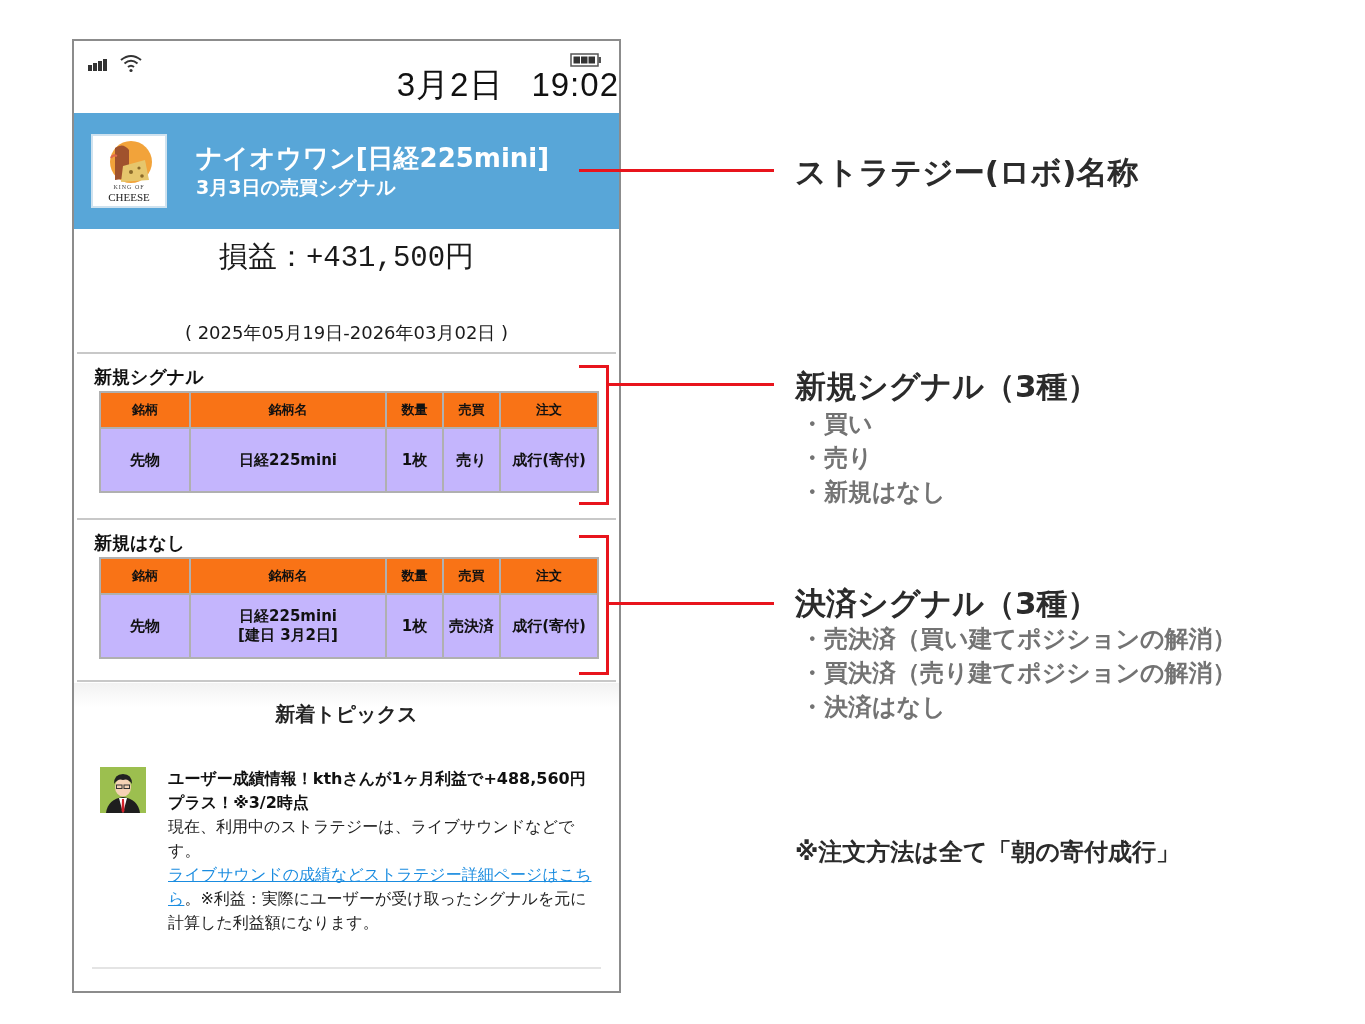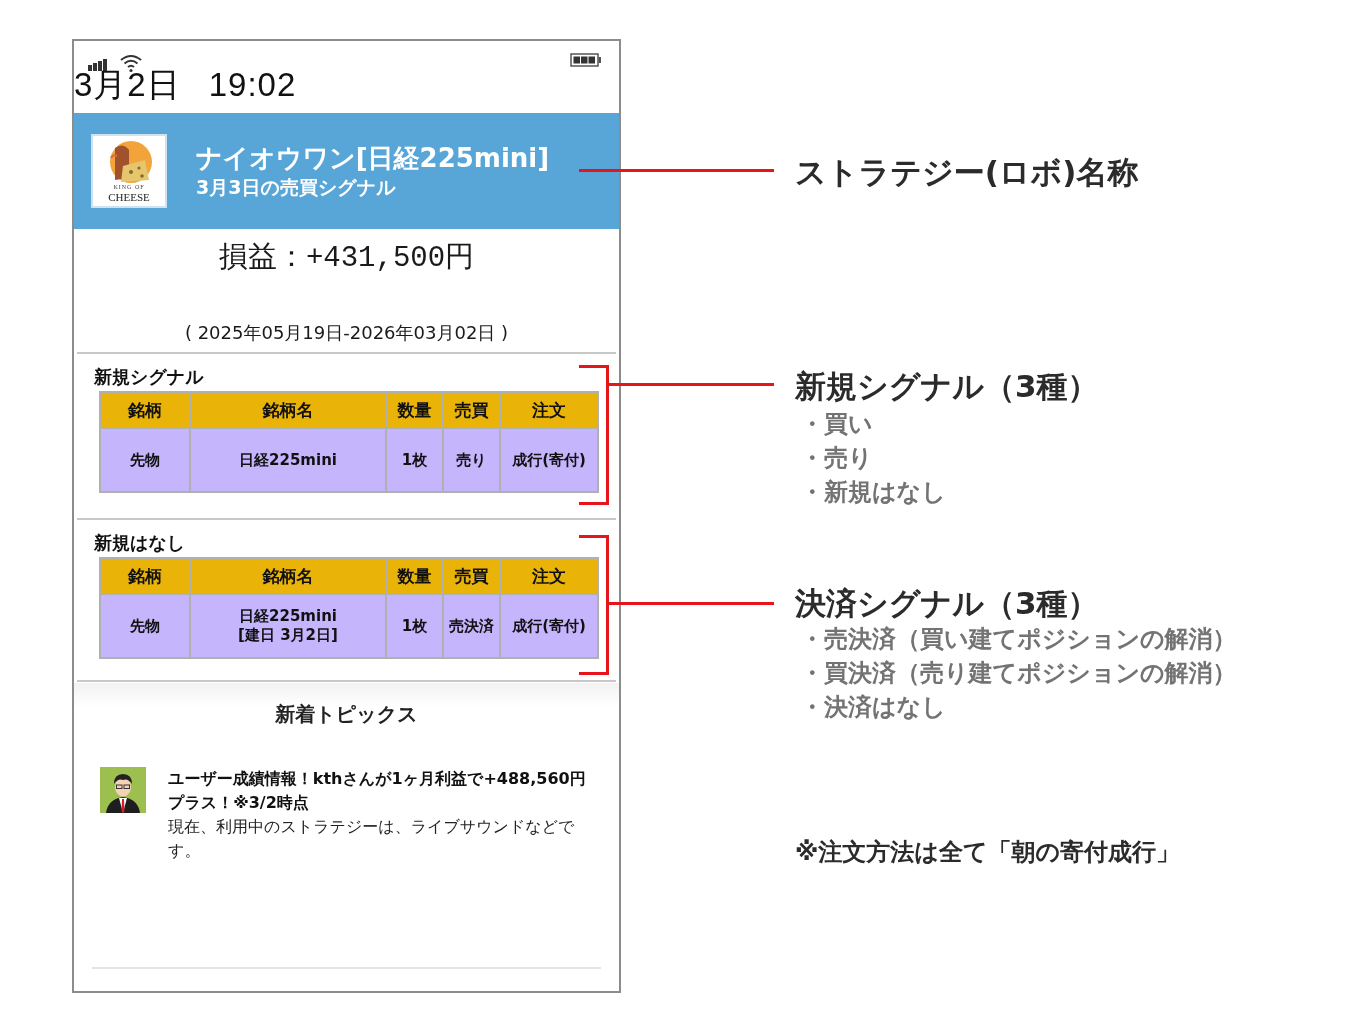--- a/index.html
+++ b/index.html
@@ -8,21 +8,21 @@
 
   
   .phone { position: absolute; left: 72px; top: 39px; width: 549px; height: 954px;
            border: 2px solid #8c8c8c; background: #fff; overflow: hidden; }
 
   .status-bar { position: absolute; left: 0; top: 0; width: 100%; height: 72px; }
   .signal { position: absolute; left: 14px; top: 18px; display: flex; align-items: flex-end; gap: 1px; }
   .signal span { width: 4px; background: #333; display: block; }
   .wifi { position: absolute; left: 46px; top: 12px; width: 22px; height: 20px; }
   .battery { position: absolute; left: 496px; top: 12px; width: 32px; height: 14px; }
-  .clock { position: absolute; left: 0; right: 0; top: 22px; text-align: left;
+  .clock { position: absolute; left: 0; right: 0; top: 22px; text-align: right;
            font-family: "Liberation Sans", sans-serif; font-size: 33px; color: #111; letter-spacing: 1px; }
   .clock .gap { display: inline-block; width: 28px; }
 
   .strategy-header { position: absolute; left: 0; top: 72px; width: 100%; height: 116px; background: #58a6d8; }
   .logo { position: absolute; left: 17px; top: 21px; width: 76px; height: 74px; background: #fff;
           border: 2px solid #cfe2ef; }
   .logo-text-1 { position: absolute; left: 0; right: 0; top: 48px; text-align: center;
                  font-family: "Liberation Serif", serif; font-size: 6px; color: #444; letter-spacing: 1px; }
   .logo-text-2 { position: absolute; left: 0; right: 0; top: 55px; text-align: center;
                  font-family: "Liberation Serif", serif; font-size: 11px; color: #222; }
@@ -33,21 +33,21 @@
   .pnl-main { top: 196px; font-size: 29px; font-family: Liberation Mono, monospace; }
   .pnl-diff { top: 240px; font-size: 29px; }
   .pnl-range { top: 280px; font-size: 18px; }
 
   .divider { position: absolute; left: 3px; right: 3px; height: 2px; background: #c8c8c8; }
 
   .section-title { position: absolute; left: 20px; font-size: 18px; font-weight: bold; color: #111; }
 
   table.sig { position: absolute; left: 25px; width: 498px; border-collapse: collapse; table-layout: fixed; }
   table.sig th, table.sig td { border: 2px solid #b0b0b0; text-align: center; font-weight: bold; color: #111; }
-  table.sig th { background: #eab308; height: 36px; font-size: 17px; }
+  table.sig th { background: #f97316; height: 36px; font-size: 13px; }
   table.sig td { background: #c4b5fd; height: 64px; font-size: 15px; line-height: 19px; }
 
   .topics-title { position: absolute; left: 0; right: 0; top: 660px; text-align: center; font-size: 20px; font-weight: bold; color: #222; }
   .topics-shade { position: absolute; left: 0; right: 0; top: 642px; height: 24px;
                   background: linear-gradient(#f2f2f2, #ffffff); }
 
   .avatar { position: absolute; left: 26px; top: 726px; width: 46px; height: 46px; background: #9cbf4f; overflow: hidden; }
   .topic-body { position: absolute; left: 94px; top: 726px; width: 430px; font-size: 16px; line-height: 24px; color: #222; }
   .topic-headline { font-weight: bold; color: #111; }
   .topic-link { color: #1a8ce0; text-decoration: underline; }
@@ -185,20 +185,21 @@
       <path d="M22 32 L24 32 L24.5 44 L23 46 L21.5 44 Z" fill="#d0202a"></path>
       <ellipse cx="23" cy="20" rx="8" ry="9.5" fill="#f5d2b5"></ellipse>
       <path d="M14 17 Q14 7 23 7 Q32 7 32 17 Q28 11 23 13 Q18 11 14 17 Z" fill="#222"></path>
       <rect x="16.5" y="18" width="5.5" height="3.5" fill="none" stroke="#333" stroke-width="1"></rect>
       <rect x="24" y="18" width="5.5" height="3.5" fill="none" stroke="#333" stroke-width="1"></rect>
     </svg>
   </div>
   <div class="topic-body">
     <div class="topic-headline">ユーザー成績情報！kthさんが1ヶ月利益で+488,560円プラス！※3/2時点</div>
     <div>現在、利用中のストラテジーは、ライブサウンドなどです。</div>
+    <div><a class="topic-link">ライブサウンドの成績などストラテジー詳細ページはこちら</a><span class="topic-note">。※利益：実際にユーザーが受け取ったシグナルを元に計算した利益額になります。</span></div>
   </div>
   <div class="bottom-line"></div>
 </div>
 
 <div class="red-line" style="left:579px; top:169px; width:195px; height:3px;"></div>
 <div class="anno-title" style="left:795px; top:152px;">ストラテジー(ロボ)名称</div>
 
 <div class="red-line" style="left:579px; top:365px; width:30px; height:3px;"></div>
 <div class="red-line" style="left:606px; top:365px; width:3px; height:140px;"></div>
 <div class="red-line" style="left:579px; top:502px; width:30px; height:3px;"></div>

